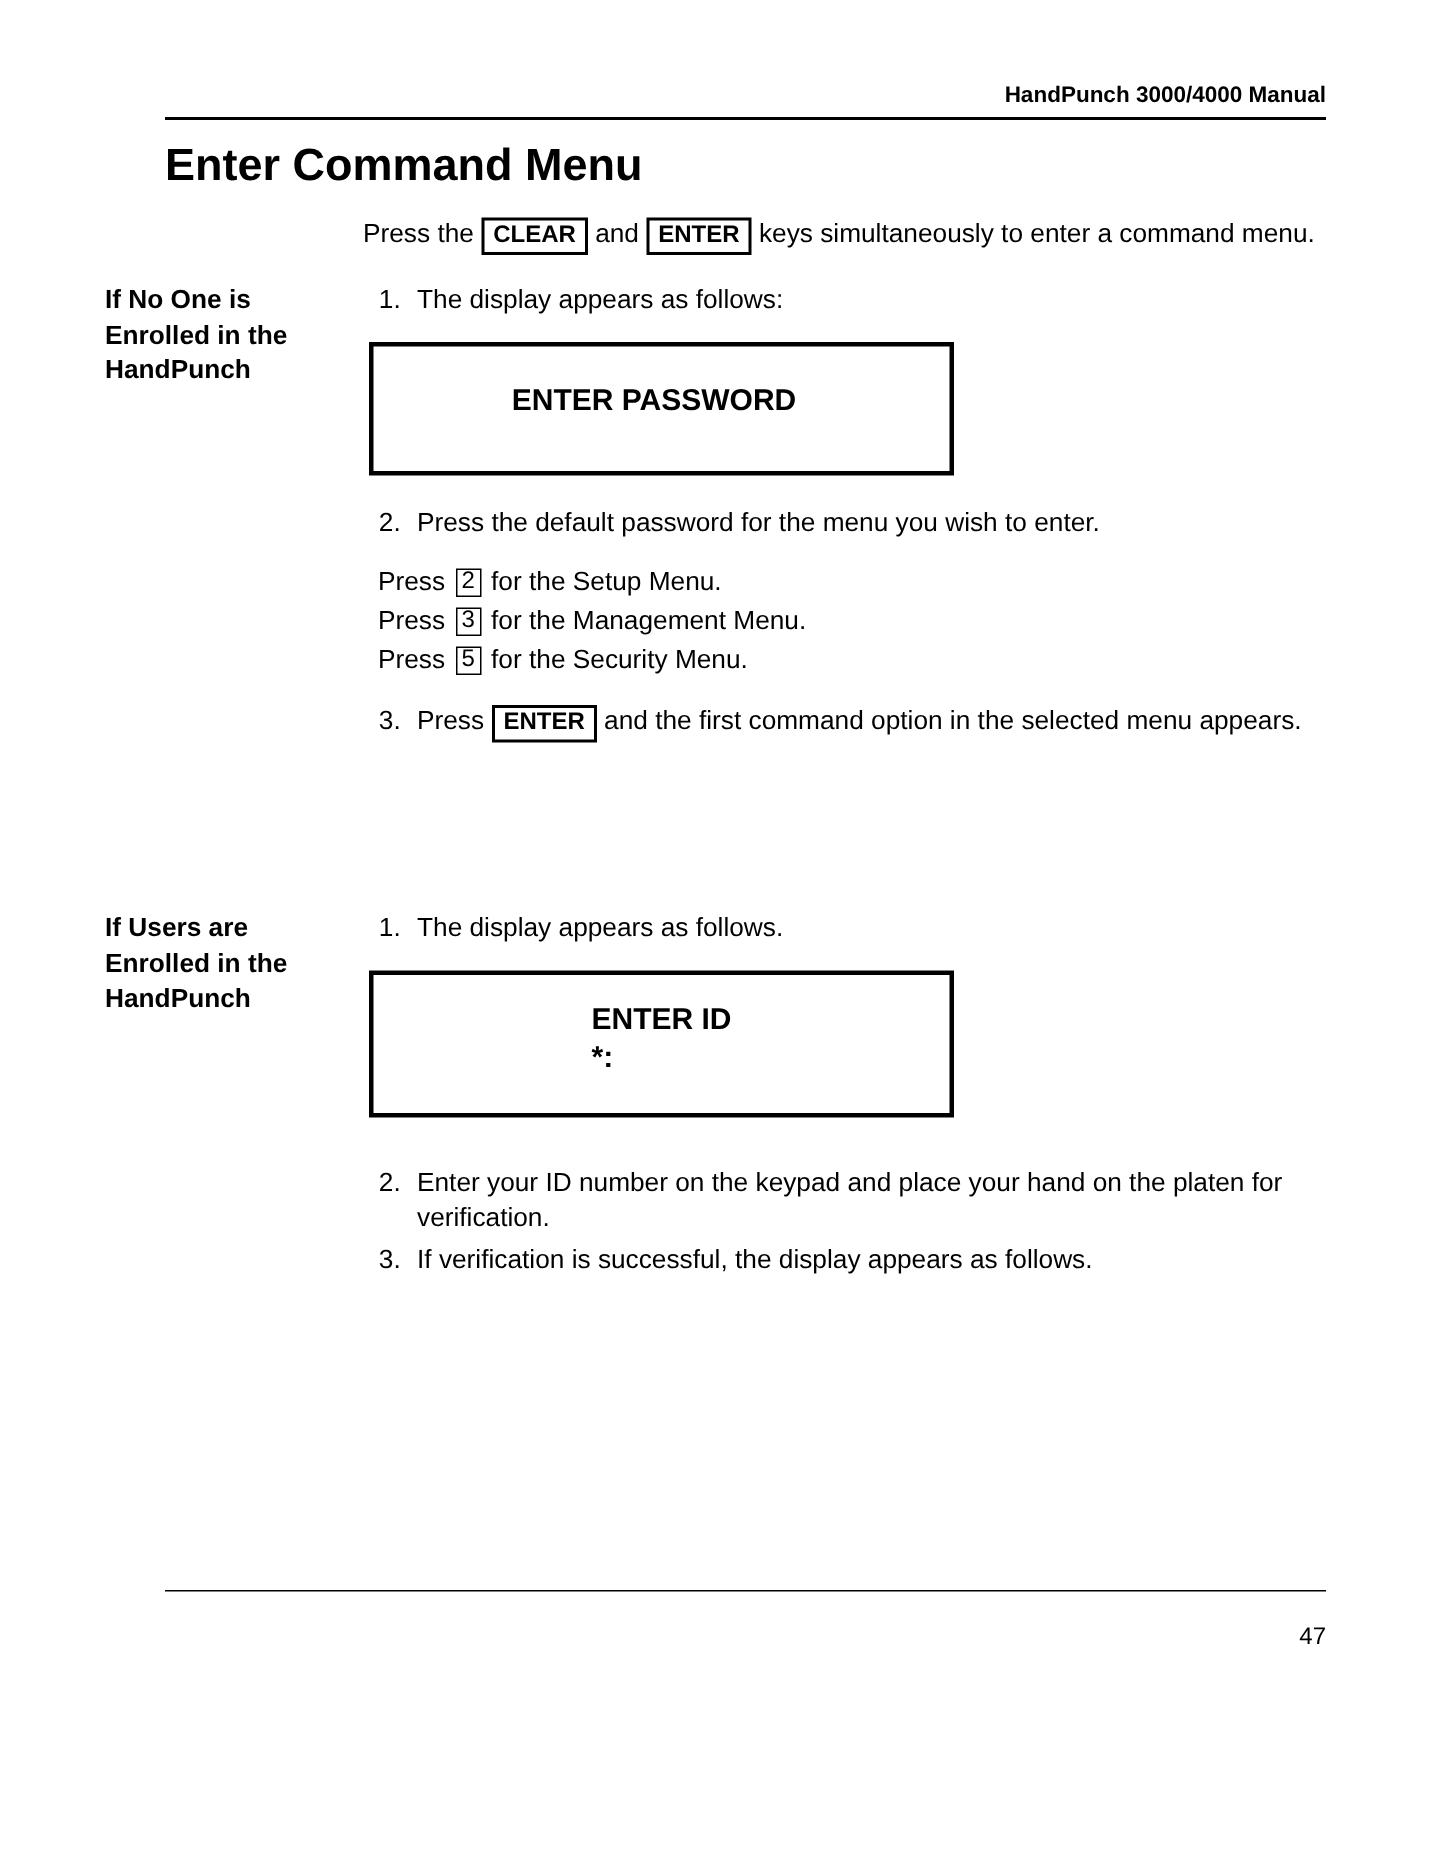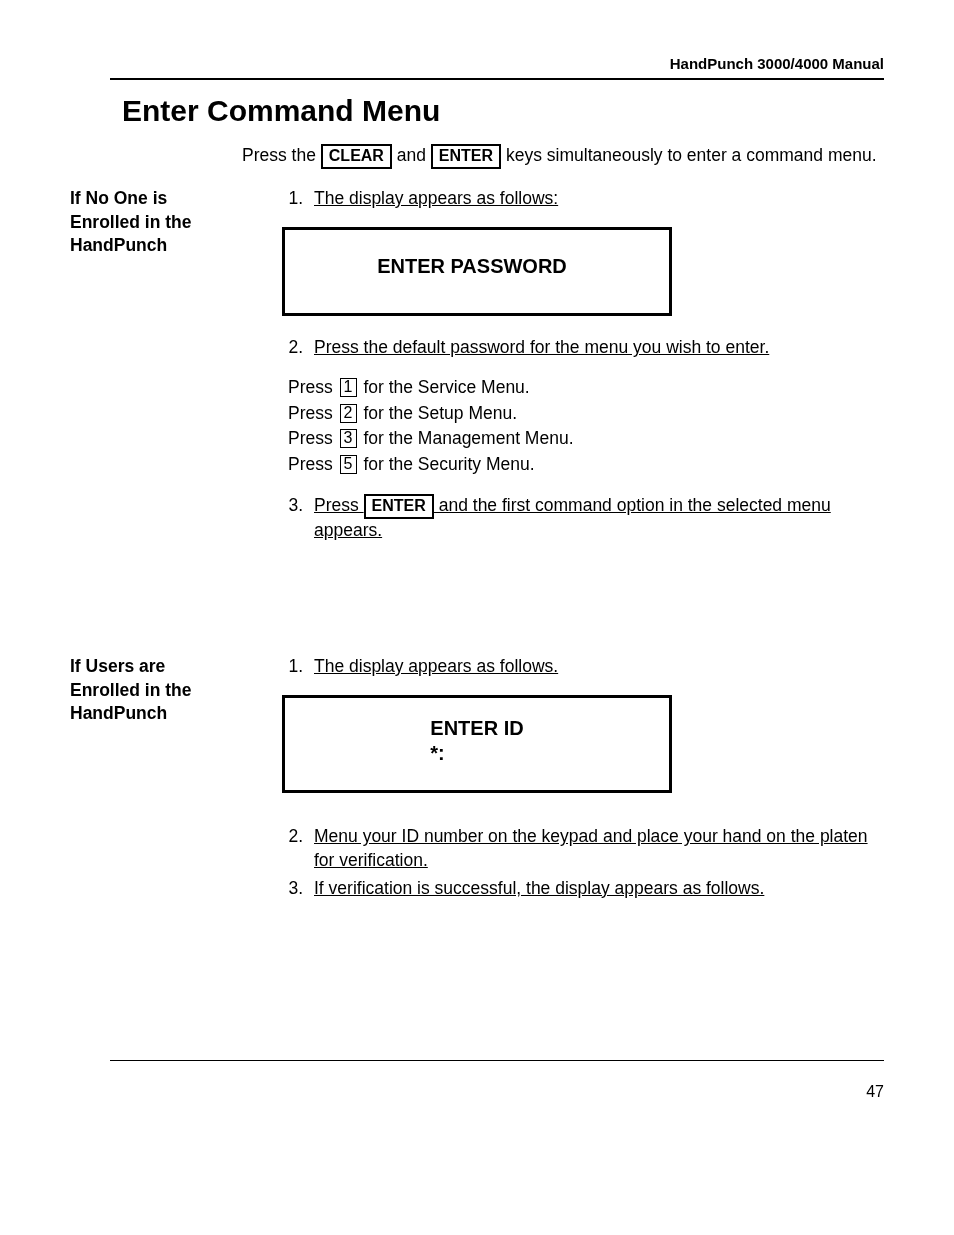--- a/index.html
+++ b/index.html
@@ -26,26 +26,25 @@
     font-size: 15px;
     border-bottom: 2px solid #000;
     padding-bottom: 6px;
     margin-left: 40px;
   }
   .page-title {
     font-size: 30px;
     font-weight: bold;
     margin-top: 14px;
     margin-bottom: 16px;
-    margin-left: 52px;
+    margin-left: 40px;
   }
   .body-row {
     display: flex;
     align-items: flex-start;
-    gap: 36px;
   }
   .side-col {
     width: 172px;
     flex: 0 0 172px;
     padding-right: 8px;
     box-sizing: border-box;
   }
   .side-heading {
     font-weight: bold;
     font-size: 17.5px;
@@ -78,21 +77,20 @@
     font-size: 16px;
     line-height: 1;
     padding: 0px 3px 1px 3px;
     vertical-align: 1px;
     margin: 0 2px;
   }
   ol.numlist {
     list-style: decimal;
     padding-left: 30px;
     margin: 0 0 16px 0;
-    text-decoration: underline;
   }
   ol.numlist > li {
     padding-left: 6px;
     margin-bottom: 0px;
   }
   .display-box {
     border: 3px solid #000;
     width: 390px;
     box-sizing: border-box;
     padding: 24px 10px 34px 0;
@@ -157,23 +155,20 @@
       <div class="display-box">
         <div class="display-box-inner">ENTER PASSWORD</div>
       </div>
 
       <ol class="numlist" start="2">
         <li>Press the default password for the menu you wish to enter.</li>
       </ol>
 
       <div class="menu-lines">
         <div>
-          <span>Press </span><span class="digitbox">1</span><span> for the Service Menu.</span>
-        </div>
-        <div>
           <span>Press </span><span class="digitbox">2</span><span> for the Setup Menu.</span>
         </div>
         <div>
           <span>Press </span><span class="digitbox">3</span><span> for the Management Menu.</span>
         </div>
         <div>
           <span>Press </span><span class="digitbox">5</span><span> for the Security Menu.</span>
         </div>
       </div>
 
@@ -199,21 +194,21 @@
       <div class="display-box" style="padding:18px 10px 24px 10px;">
         <div class="display-box-inner" style="text-align:left;">
           <div style="text-align:right;">ENTER ID</div>
           <div style="text-align:left;">*:</div>
         </div>
       </div>
 
       <div class="gap-small"></div>
 
       <ol class="numlist" start="2">
-        <li style="margin-bottom:4px;">Menu your ID number on the keypad and place your hand on the platen for verification.</li>
+        <li style="margin-bottom:4px;">Enter your ID number on the keypad and place your hand on the platen for verification.</li>
         <li>If verification is successful, the display appears as follows.</li>
       </ol>
     </div>
   </div>
 
   <div class="footer-rule"></div>
   <div class="page-number">47</div>
 </div>
 
 </body></html>

